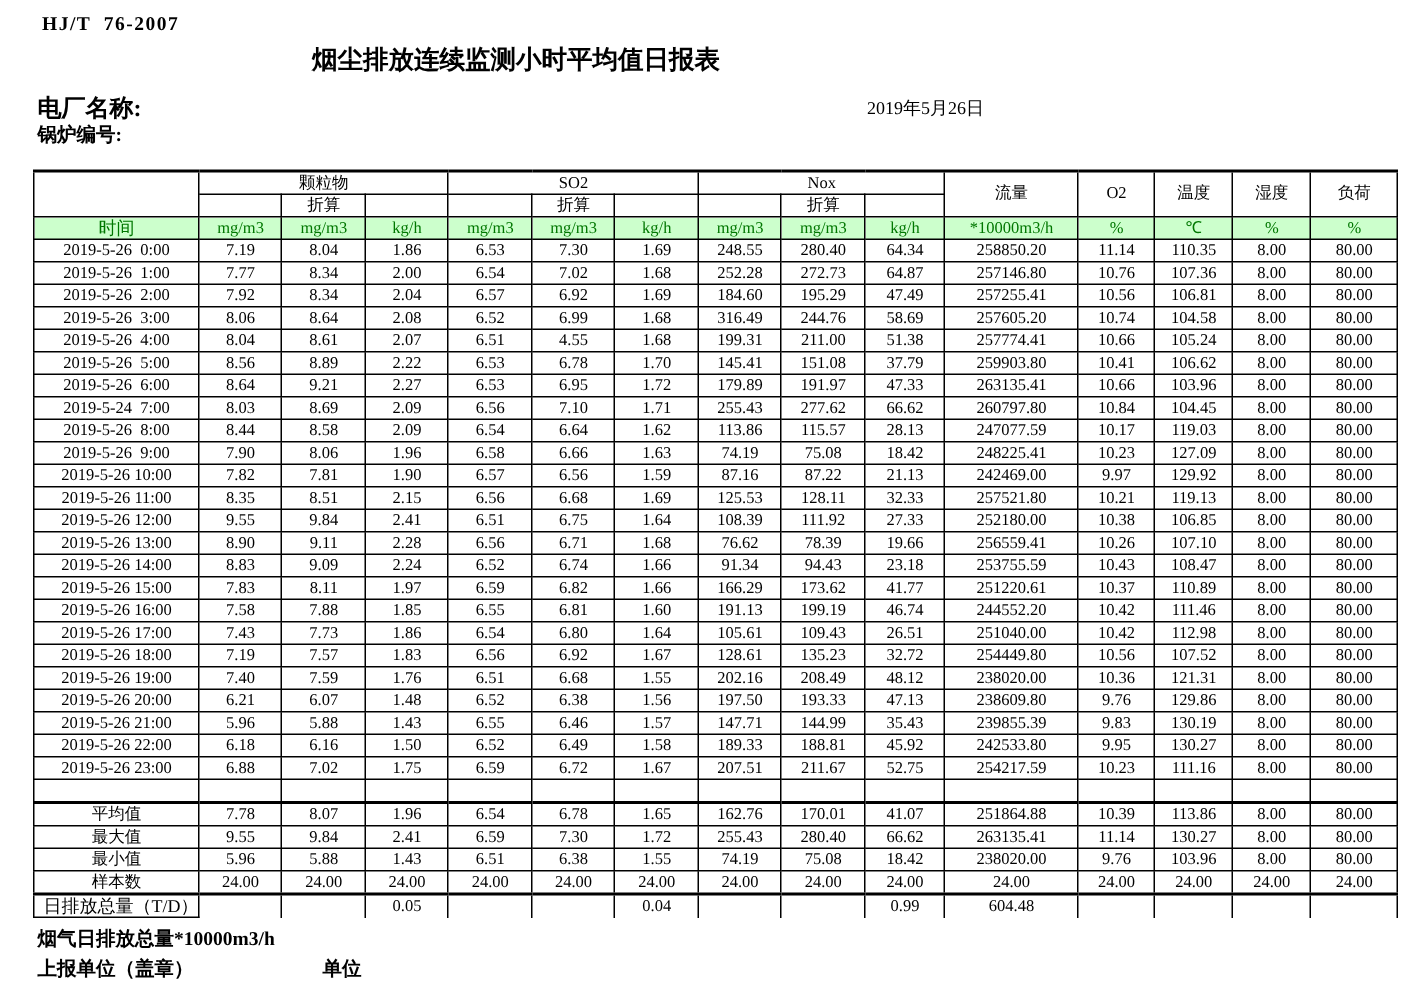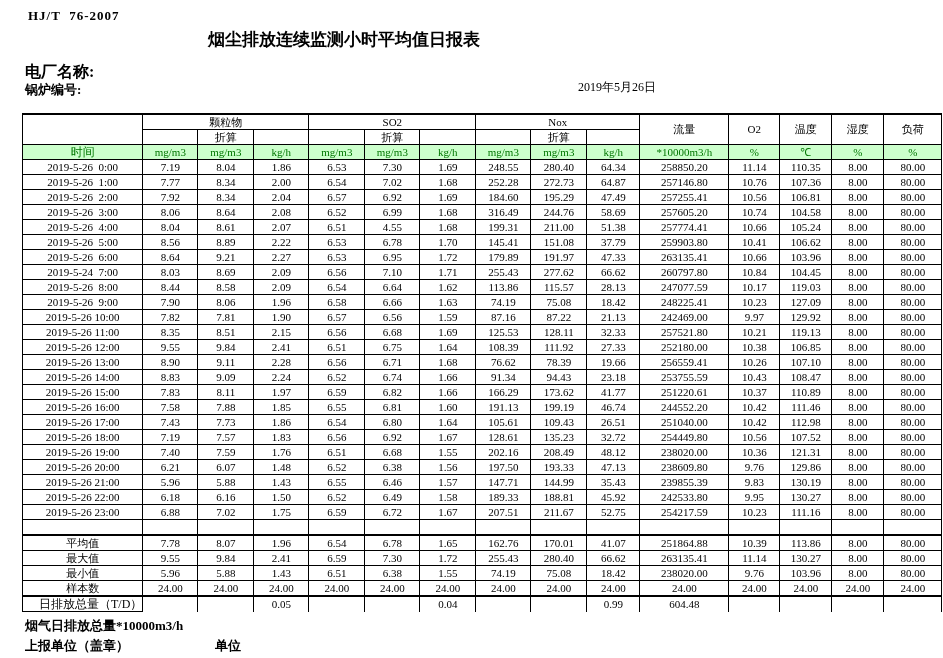--- a/index.html
+++ b/index.html
@@ -3,41 +3,41 @@
 <meta charset="utf-8">
 <style>
   html,body{margin:0;padding:0;background:#fff;}
   .page{position:relative;width:943px;height:658px;background:#fff;overflow:hidden;
         font-family:"Liberation Serif", serif;color:#000;}
   .abs{position:absolute;white-space:pre;}
   .std-no{left:28px;top:8px;font-size:13px;font-weight:bold;letter-spacing:1px;}
   .title{left:208px;top:28px;font-size:17px;font-weight:bold;}
   .plant{left:25px;top:62px;font-size:16px;font-weight:bold;}
   .boiler{left:25px;top:81px;font-size:13px;font-weight:bold;}
-  .date{left:578px;top:79px;font-size:12px;}
+  .date{left:578px;top:64px;font-size:12px;}
   .foot1{left:25px;top:617px;font-size:13px;font-weight:bold;}
   .foot2{left:25px;top:637px;font-size:13px;font-weight:bold;}
   .foot3{left:215px;top:637px;font-size:13px;font-weight:bold;}
 
   table.rep{position:absolute;left:22px;top:113px;border-collapse:collapse;table-layout:fixed;}
   table.rep td,table.rep th{border:1px solid #000;height:14px;line-height:13px;padding:0;
       font-size:11px;font-weight:normal;overflow:hidden;white-space:pre;text-align:center;}
   td.bl{border-left:2px solid #000;}
   td.br{border-right:2px solid #000;}
   tr.bt td,tr.bt th{border-top:2px solid #000;}
   td.flowl{border-left:2px solid #000;}
   td.hdr{font-size:12px;}
   td.g{background:#ccffcc;color:#007700;font-size:11px;}
   td.g.hdr{font-size:12px;}
   td.num{text-align:right;padding-right:9px;}
   td.time{text-align:right;padding-right:6px;}
   td.sumlabel{text-align:right;padding-right:3px;font-size:12px;}
   tr.thick td{border-bottom:2px solid #000000;}
   tr.daily td{border-bottom:none;}
-  tr.daily td.dlabel{border-bottom:1px solid #000;text-align:center;padding-left:16px;font-size:12px;}
+  tr.daily td.dlabel{border-bottom:1px solid #000;text-align:center;padding-left:6px;font-size:12px;}
 </style>
 </head>
 <body>
 
 <div class="page">
   <div class="abs std-no">HJ/T  76-2007</div>
   <div class="abs title">烟尘排放连续监测小时平均值日报表</div>
   <div class="abs plant">电厂名称:</div>
   <div class="abs boiler">锅炉编号:</div>
   <div class="abs date">2019年5月26日</div>

